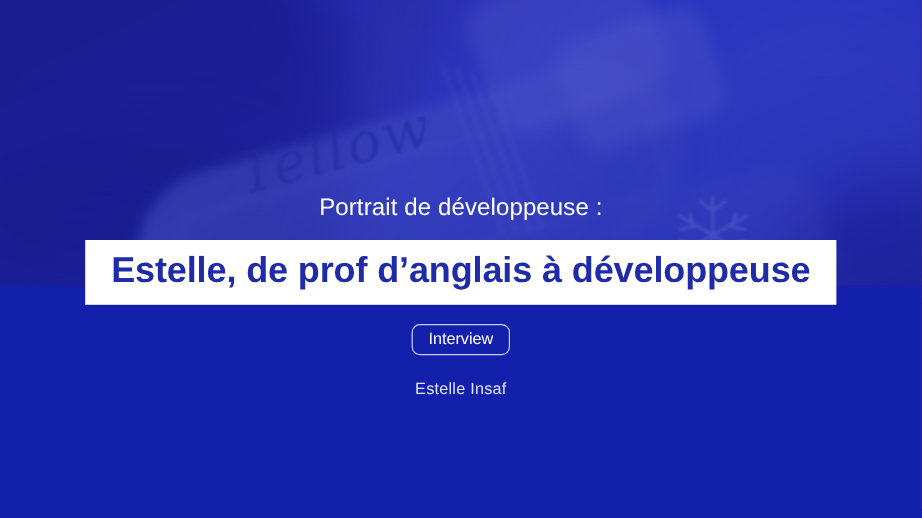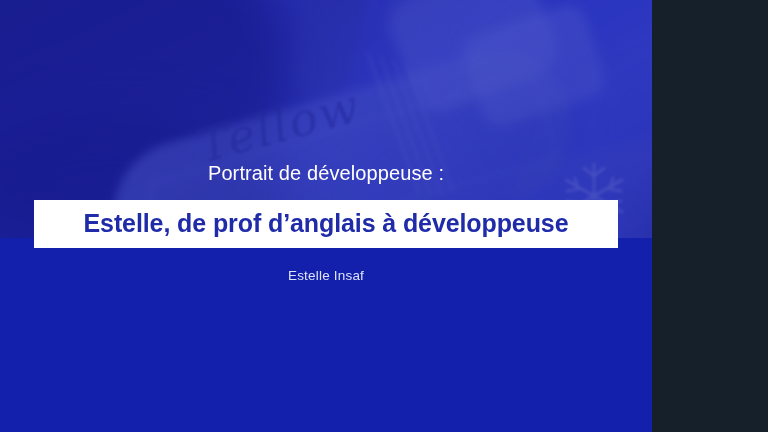--- a/index.html
+++ b/index.html
@@ -7,21 +7,21 @@
     margin: 0;
     padding: 0;
     background: #15202b;
   }
   body {
     font-family: "Liberation Sans", sans-serif;
   }
 
   .cover {
     position: relative;
-    width: 652px;
+    width: 768px;
     height: 432px;
     overflow: hidden;
     background: #be185d;
   }
 
   
   .photo-band {
     position: absolute;
     left: 0;
     top: 0;
@@ -177,26 +177,27 @@
 
   .title-plate {
     margin-top: 17px;
     background: #ffffff;
     padding: 9px 22px 11px;
     min-width: 584px;
     box-sizing: border-box;
     text-align: center;
   }
   .title-text {
-    font-size: 25px;
+    font-size: 30px;
     font-weight: 700;
     line-height: 1.12;
     color: #1f2ba8;
     letter-spacing: -.1px;
     white-space: nowrap;
+    text-align: right;
   }
 
   .badge {
     margin-top: 16px;
     border: 1.6px solid #c9cfef;
     border-radius: 7px;
     padding: 5px 13px 6px;
     font-size: 13.5px;
     line-height: 1;
     color: #ffffff;
@@ -269,17 +270,18 @@
   <div class="solid-band"></div>
 
   <div class="content">
 
     <div class="kicker">Portrait de développeuse :</div>
 
     <div class="title-plate">
       <div class="title-text">Estelle, de prof d’anglais à développeuse</div>
     </div>
 
+    <div class="badge">Interview</div>
 
     <div class="author">Estelle Insaf</div>
 
   </div>
 </div>
 
 </body></html>

